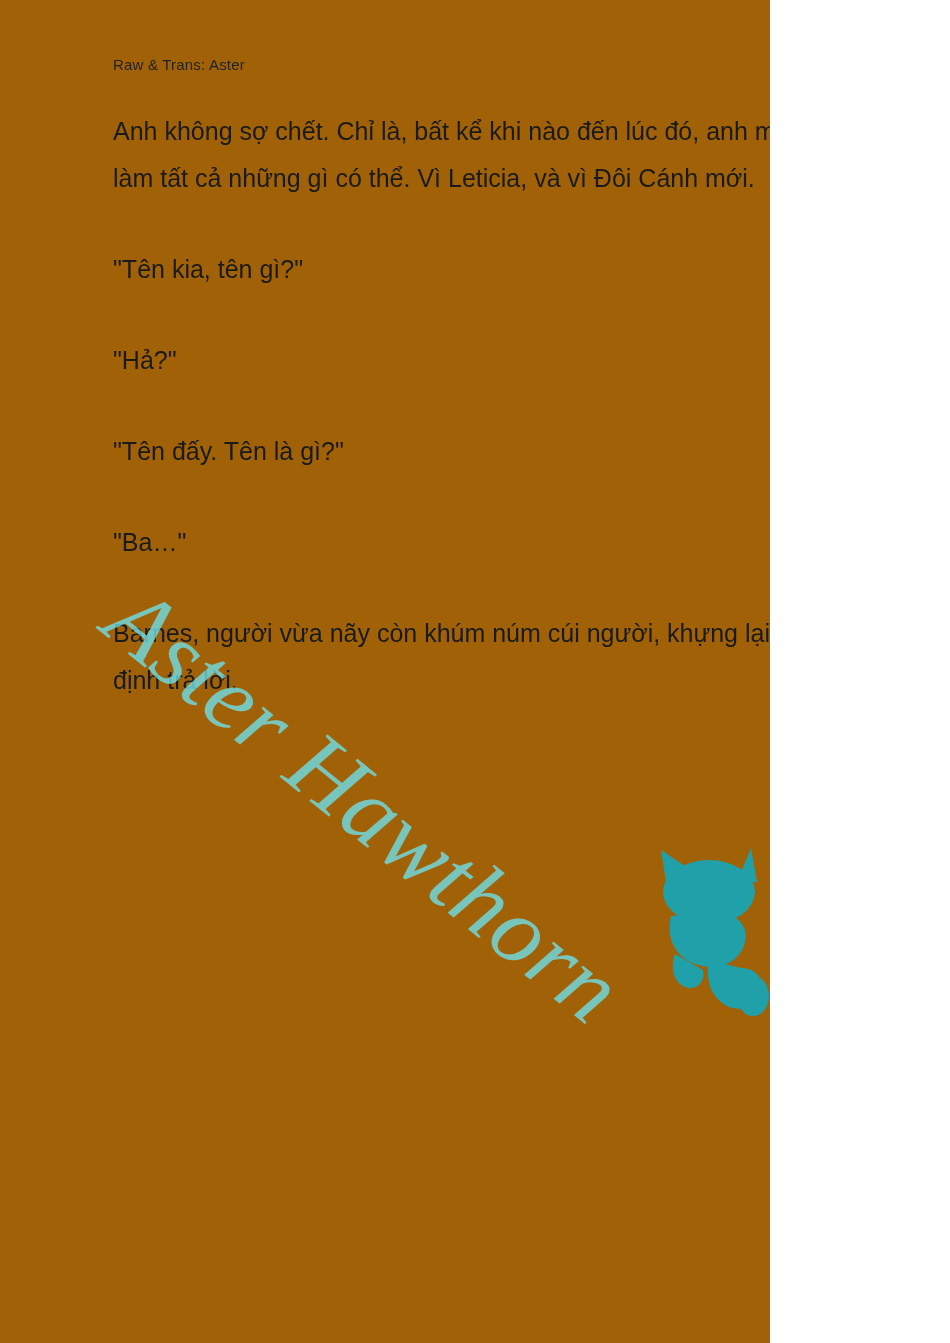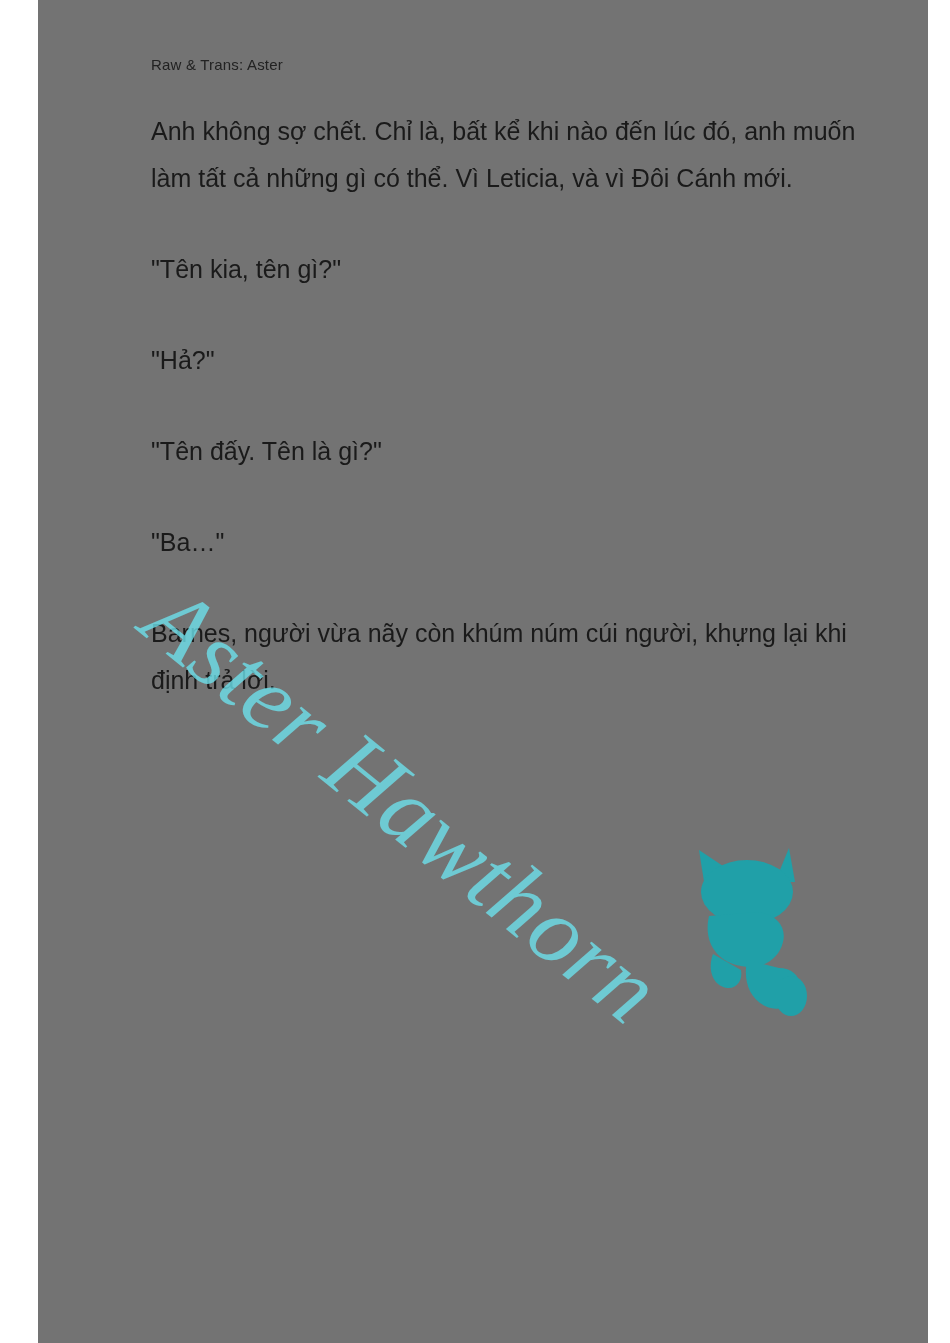--- a/index.html
+++ b/index.html
@@ -5,25 +5,24 @@
   html, body {
     margin: 0;
     padding: 0;
     background: #ffffff;
   }
   body {
     font-family: "Liberation Serif", serif;
   }
   .page {
     position: relative;
-    width: 890px;
+    width: 770px;
     height: 1343px;
-    background: #737373;
+    background: #a16207;
     overflow: hidden;
-    margin-left: 38px;
   }
   .header {
     position: absolute;
     top: 56px;
     left: 113px;
     font-family: "Liberation Sans", sans-serif;
     font-size: 15px;
     color: #222222;
     letter-spacing: 0.2px;
   }

